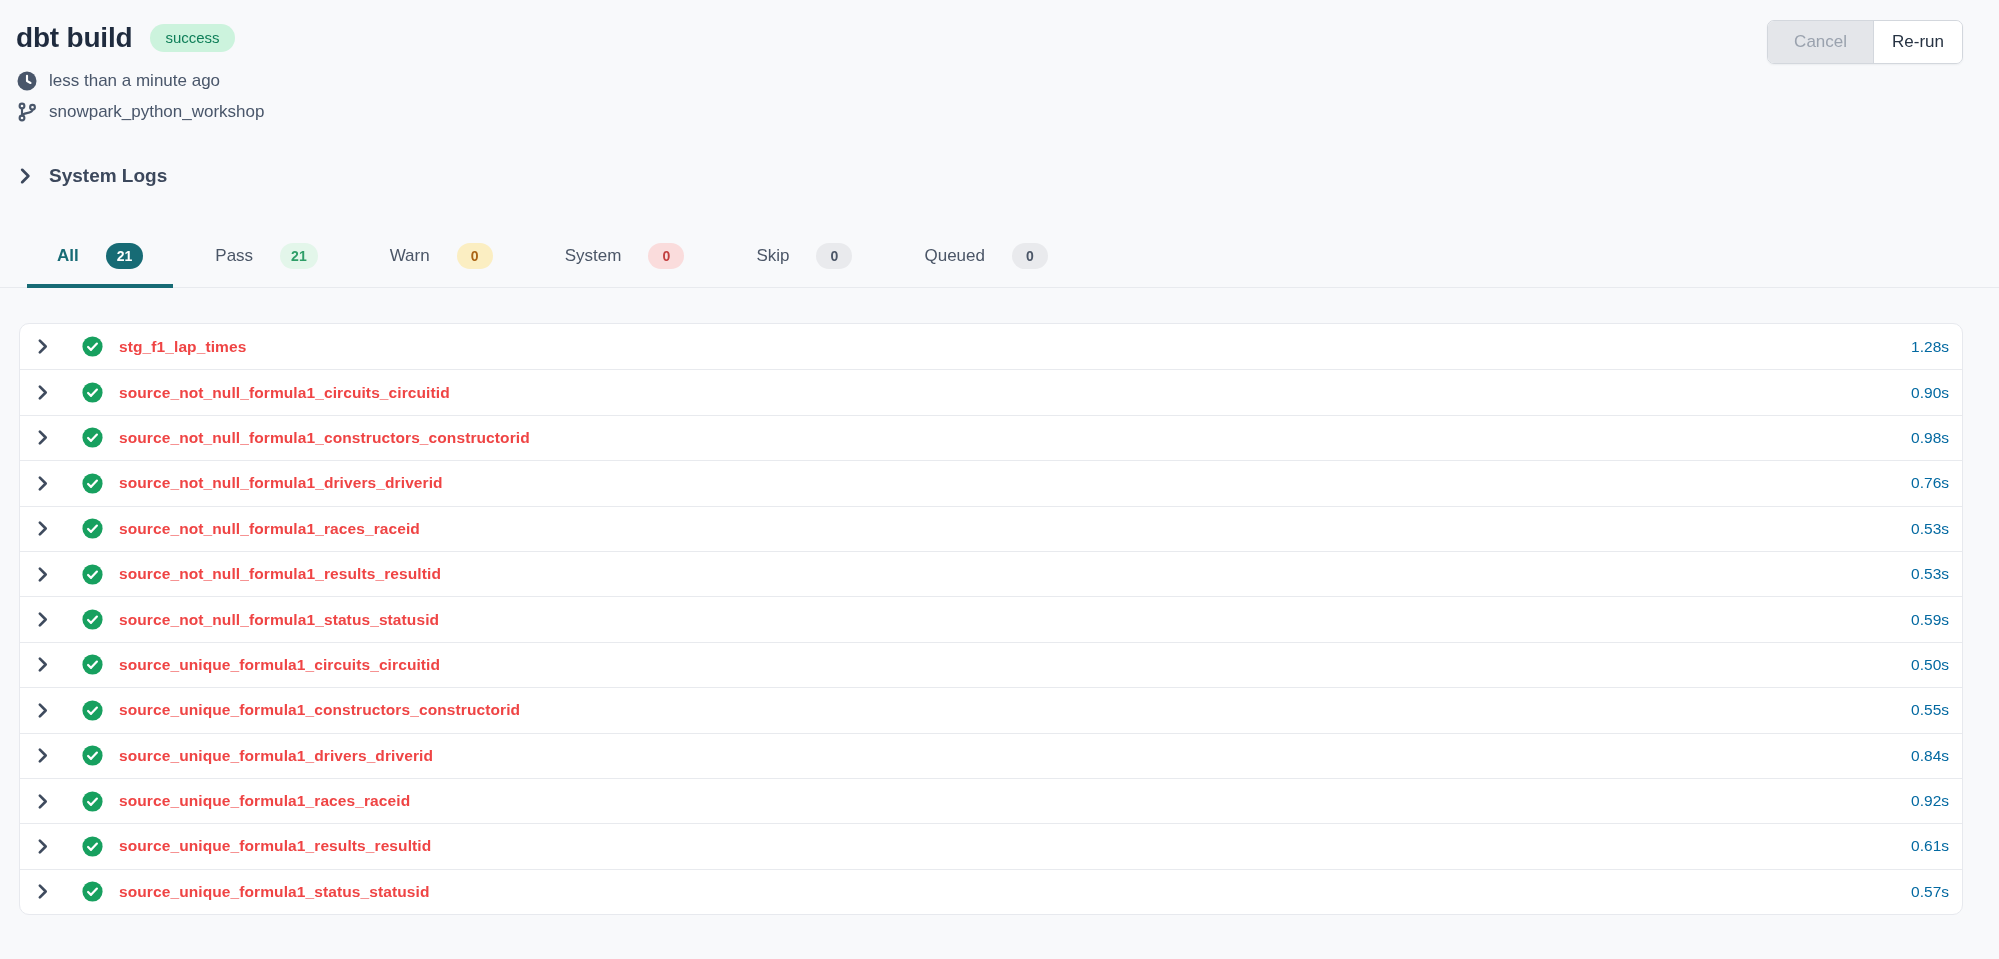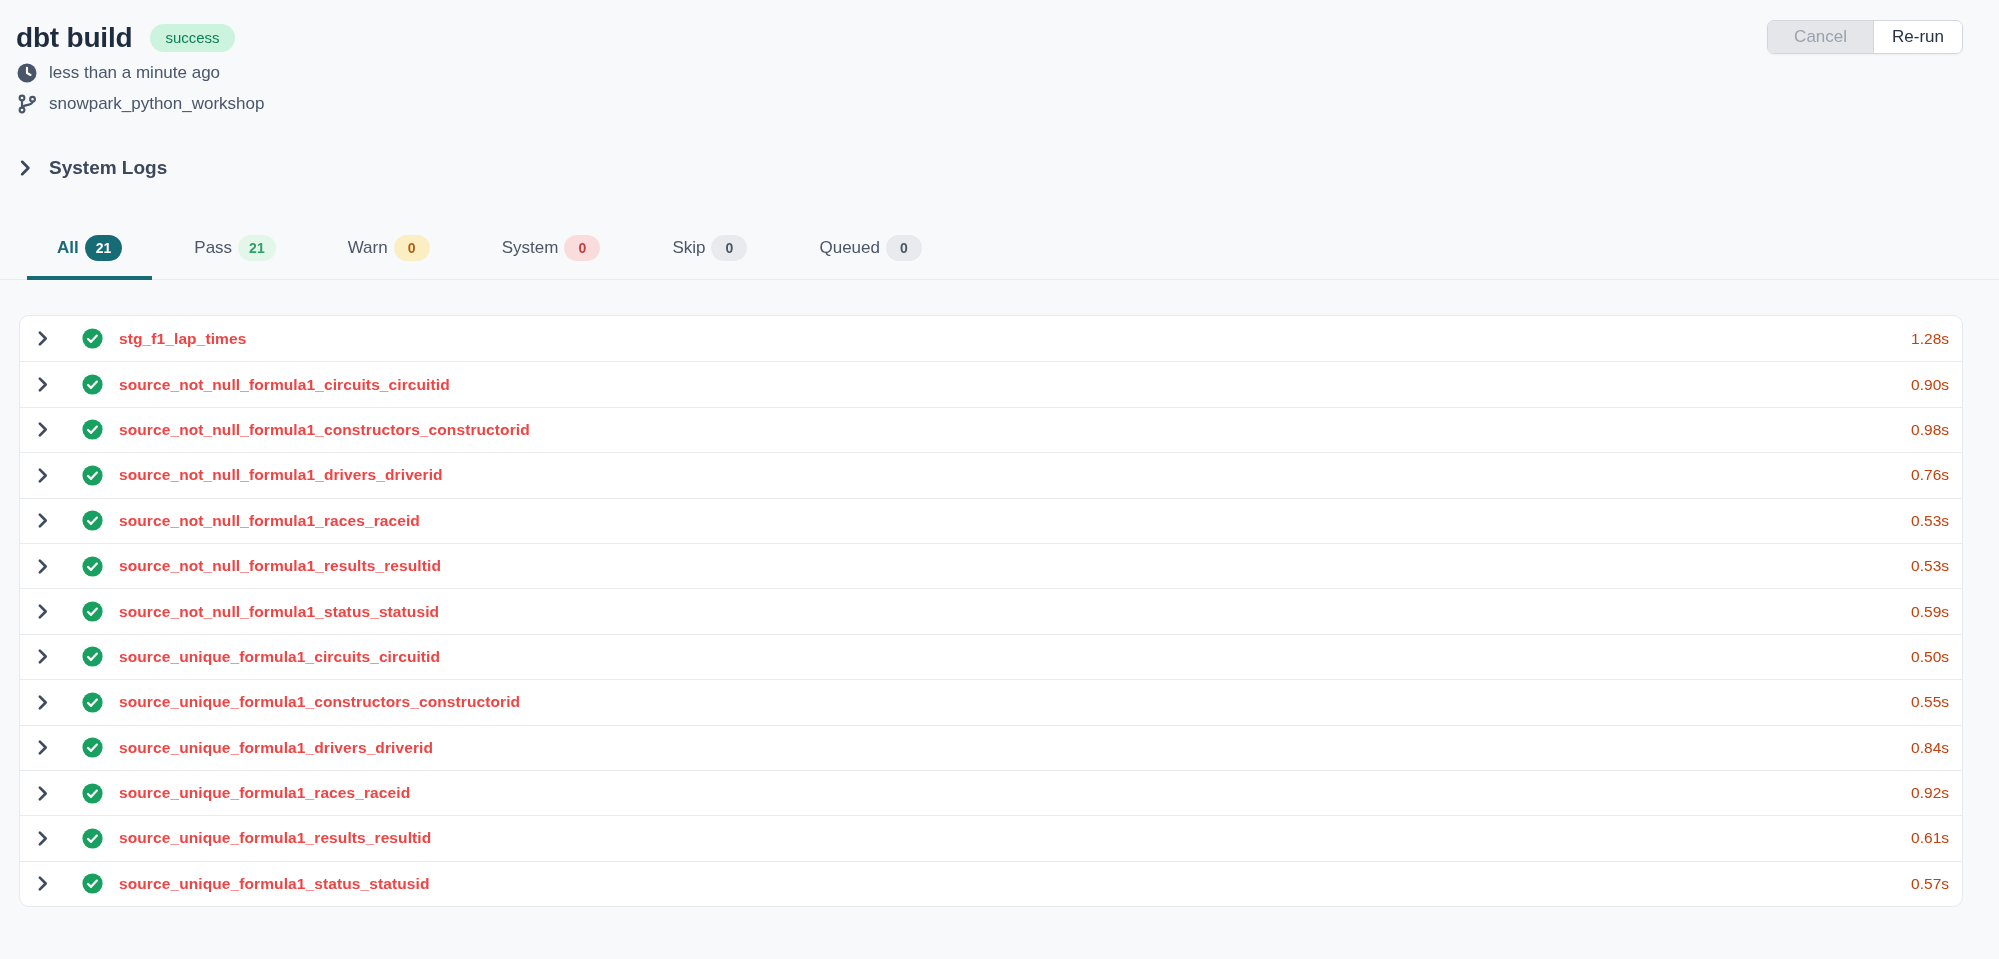--- a/index.html
+++ b/index.html
@@ -16,21 +16,21 @@
   .page-title { font-size: 28px; font-weight: 700; color: #1f2b3e; line-height: 36px; letter-spacing: -0.2px; }
   .status-badge {
     margin-left: 18px; margin-top: 4px;
     background: #ccf3dd; color: #0e7e58;
     font-size: 15px; font-weight: 400;
     padding: 5px 15px; border-radius: 15px; line-height: 18px;
   }
   .spacer { flex: 1; }
   .btn-group {
     display: flex; border: 1px solid #d3d7dd; border-radius: 7px;
-    overflow: hidden; height: 34px; box-shadow: 0 1px 2px rgba(30,43,61,0.06);
+    overflow: hidden; height: 44px; box-shadow: 0 1px 2px rgba(30,43,61,0.06);
   }
   .btn { font-family: inherit; font-size: 17px; height: 100%; border: none; cursor: pointer; }
   .btn-cancel { background: #e4e6ea; color: #9aa2ae; padding: 0 26px; }
   .btn-rerun { background: #ffffff; color: #273343; font-weight: 400; padding: 0 18px; border-left: 1px solid #d3d7dd; }
 
   .meta-row { display: flex; align-items: center; margin-left: 1px; color: #49566a; font-size: 17px; }
   .meta-branch { margin-top: 11px; }
   .meta-time { margin-top: 7px; }
   .meta-row .icon { width: 20px; height: 20px; margin-right: 12px; flex: none; display: inline-flex; }
 
@@ -39,21 +39,21 @@
   .system-logs .chev { width: 18px; height: 18px; margin-right: 15px; display: inline-flex; }
   .system-logs-label { font-size: 19px; font-weight: 700; color: #3c485c; }
 
   
   .tab-bar {
     display: flex; align-items: flex-end;
     margin-top: 56px; padding-left: 27px;
     border-bottom: 1px solid #e8eaee;
   }
   .tab {
-    display: flex; align-items: center; gap: 6px;
+    display: flex; align-items: center; gap: 27px;
     padding: 0 30px 15px 30px; margin-right: 12px; margin-bottom: -1px;
     border-bottom: 4px solid transparent; cursor: pointer;
   }
   .tab-label { font-size: 17px; color: #4b5667; line-height: 22px; }
   .tab.active { border-bottom-color: #176b75; }
   .tab.active .tab-label { color: #176b75; font-weight: 700; }
   .count-badge {
     font-size: 14px; font-weight: 700; line-height: 16px;
     padding: 5px 11px; border-radius: 14px; min-width: 36px; text-align: center;
   }
@@ -73,21 +73,21 @@
   .result-row {
     display: flex; align-items: center;
     height: 45.4px;
     padding: 0 13px 0 14px;
     cursor: pointer;
   }
   .result-row + .result-row { border-top: 1px solid #e8eaee; }
   .row-chev { width: 17px; height: 17px; flex: none; display: inline-flex; }
   .row-status { width: 21px; height: 21px; flex: none; margin-left: 31px; display: inline-flex; }
   .row-name { margin-left: 16px; font-size: 15.5px; font-weight: 700; color: #ef4444; letter-spacing: 0.1px; }
-  .row-duration { margin-left: auto; font-size: 15.5px; color: #c2410c; }
+  .row-duration { margin-left: auto; font-size: 15.5px; color: #0369a1; }
 
   svg { display: block; }
 </style>
 </head>
 <body>
 
 <div class="header">
   <div class="title-row">
     <h1 class="page-title">dbt build</h1>
     <span class="status-badge">success</span>

